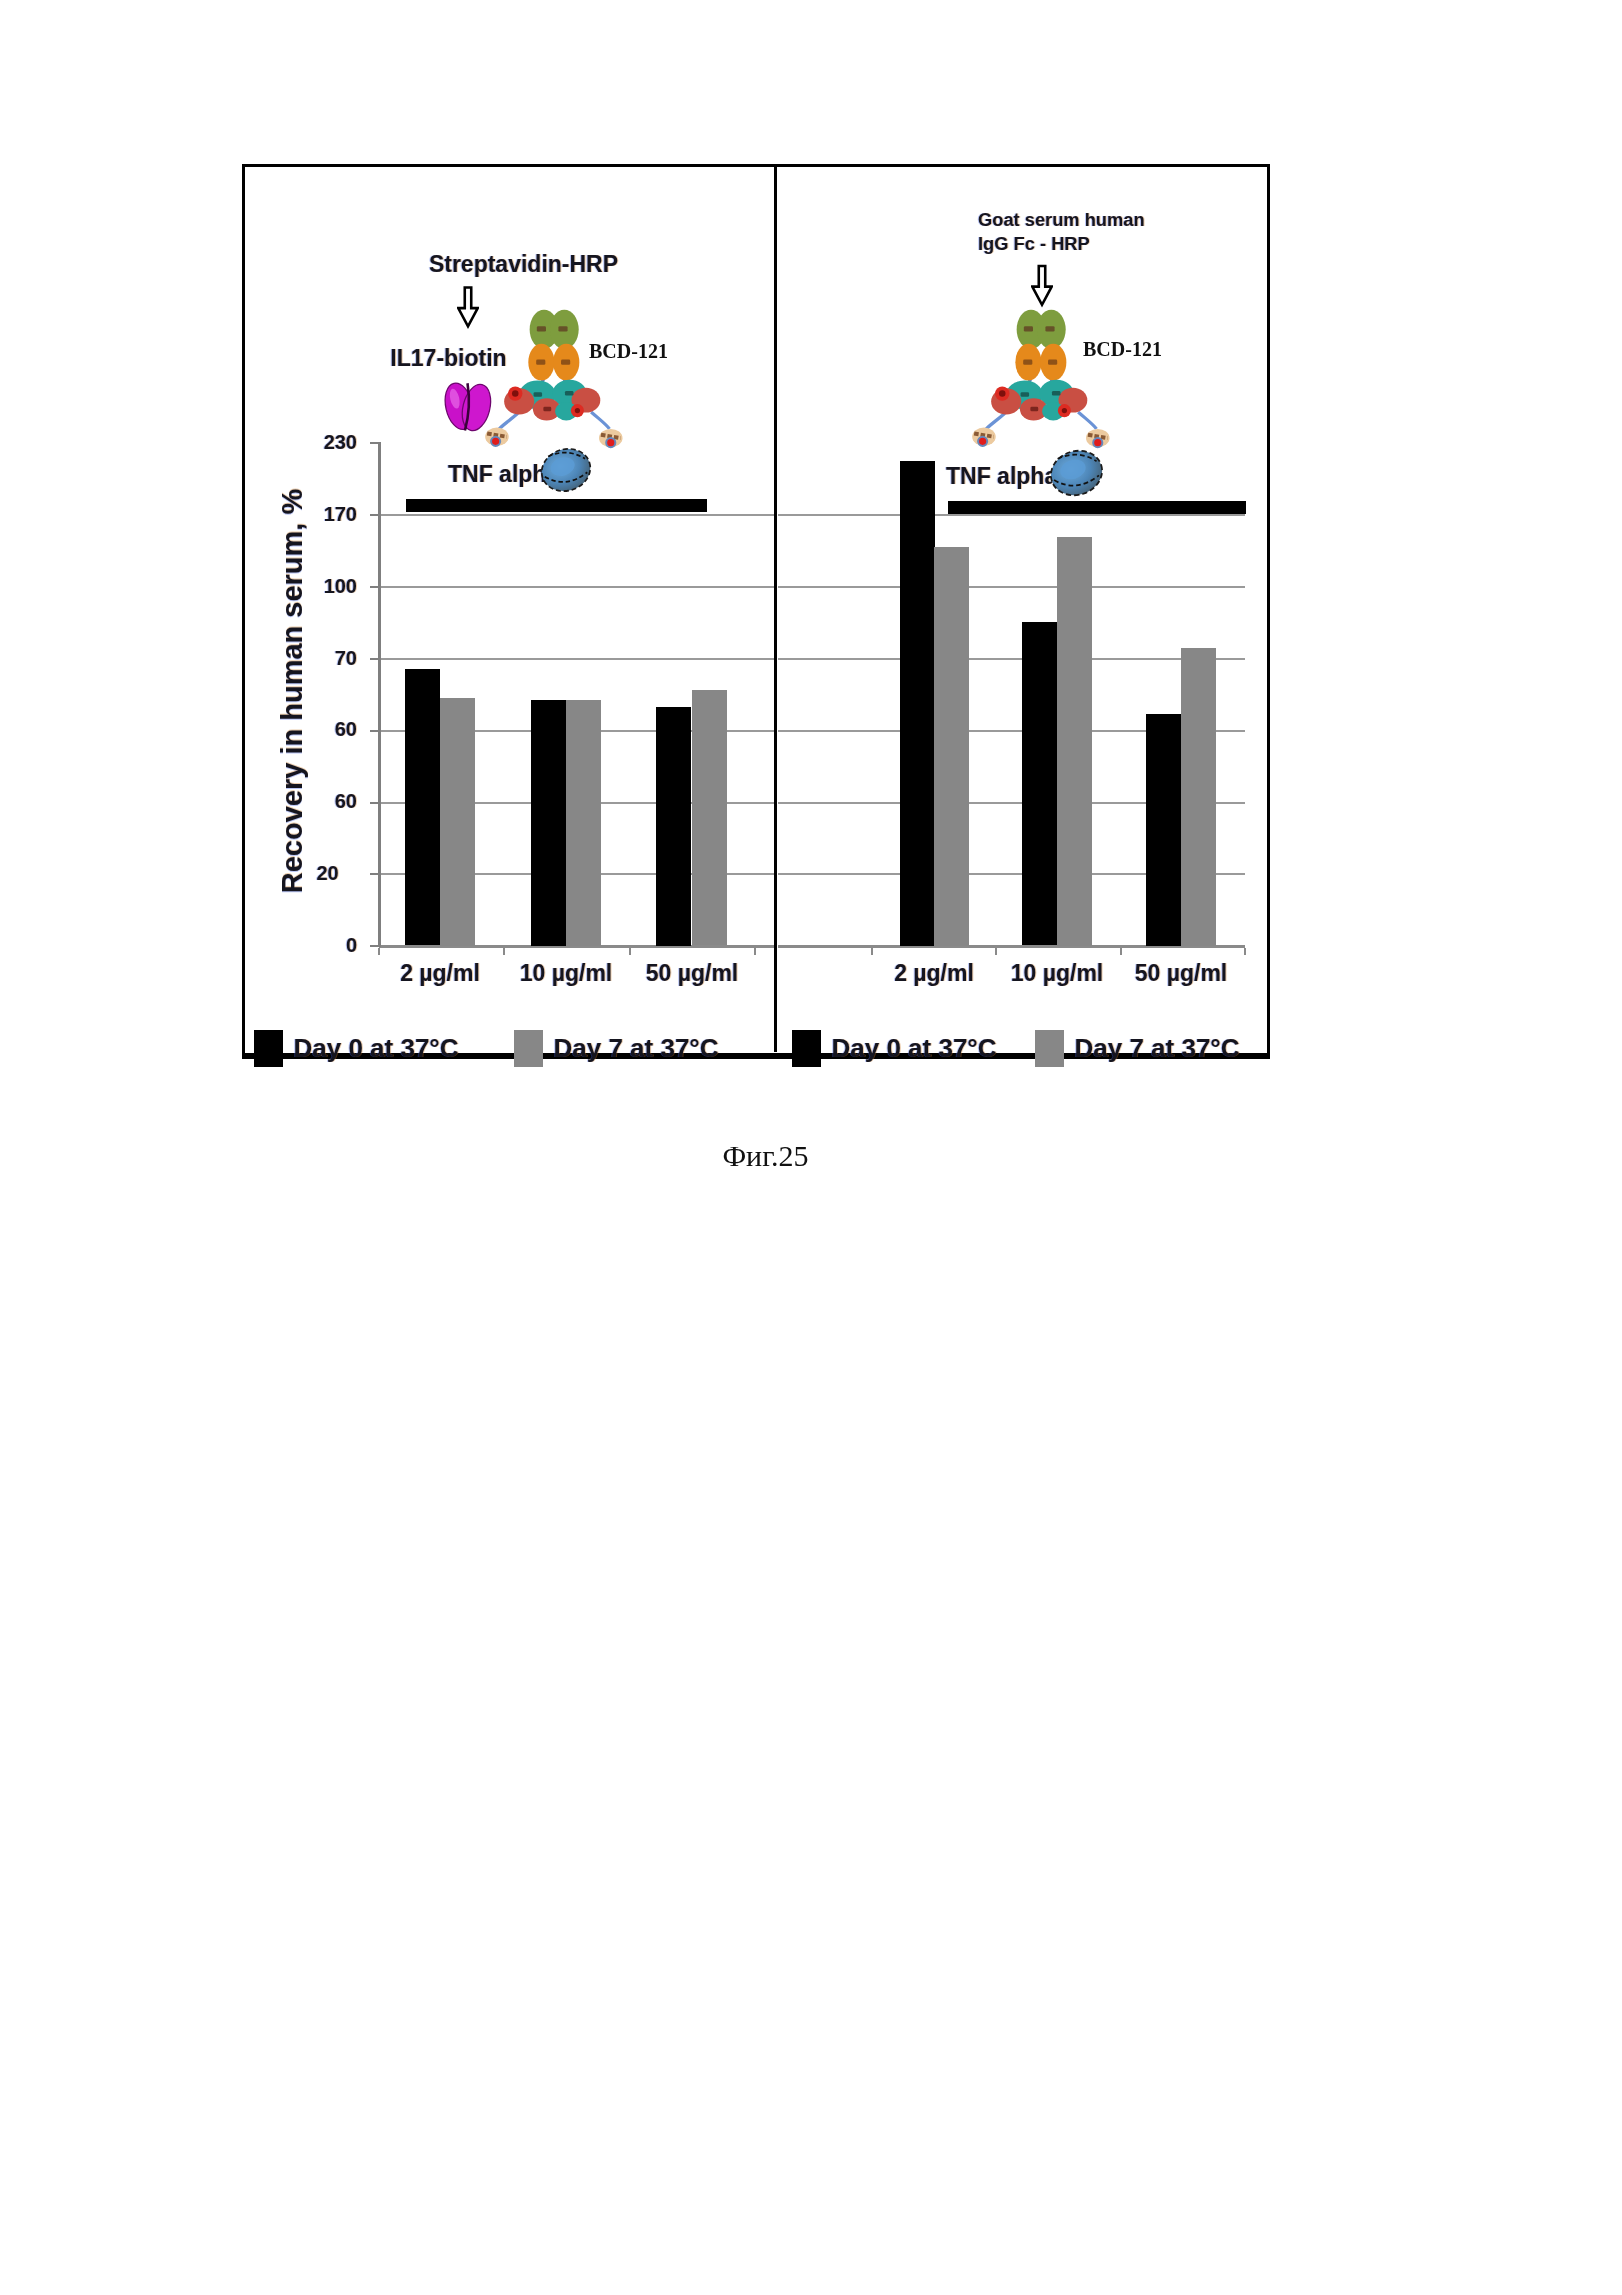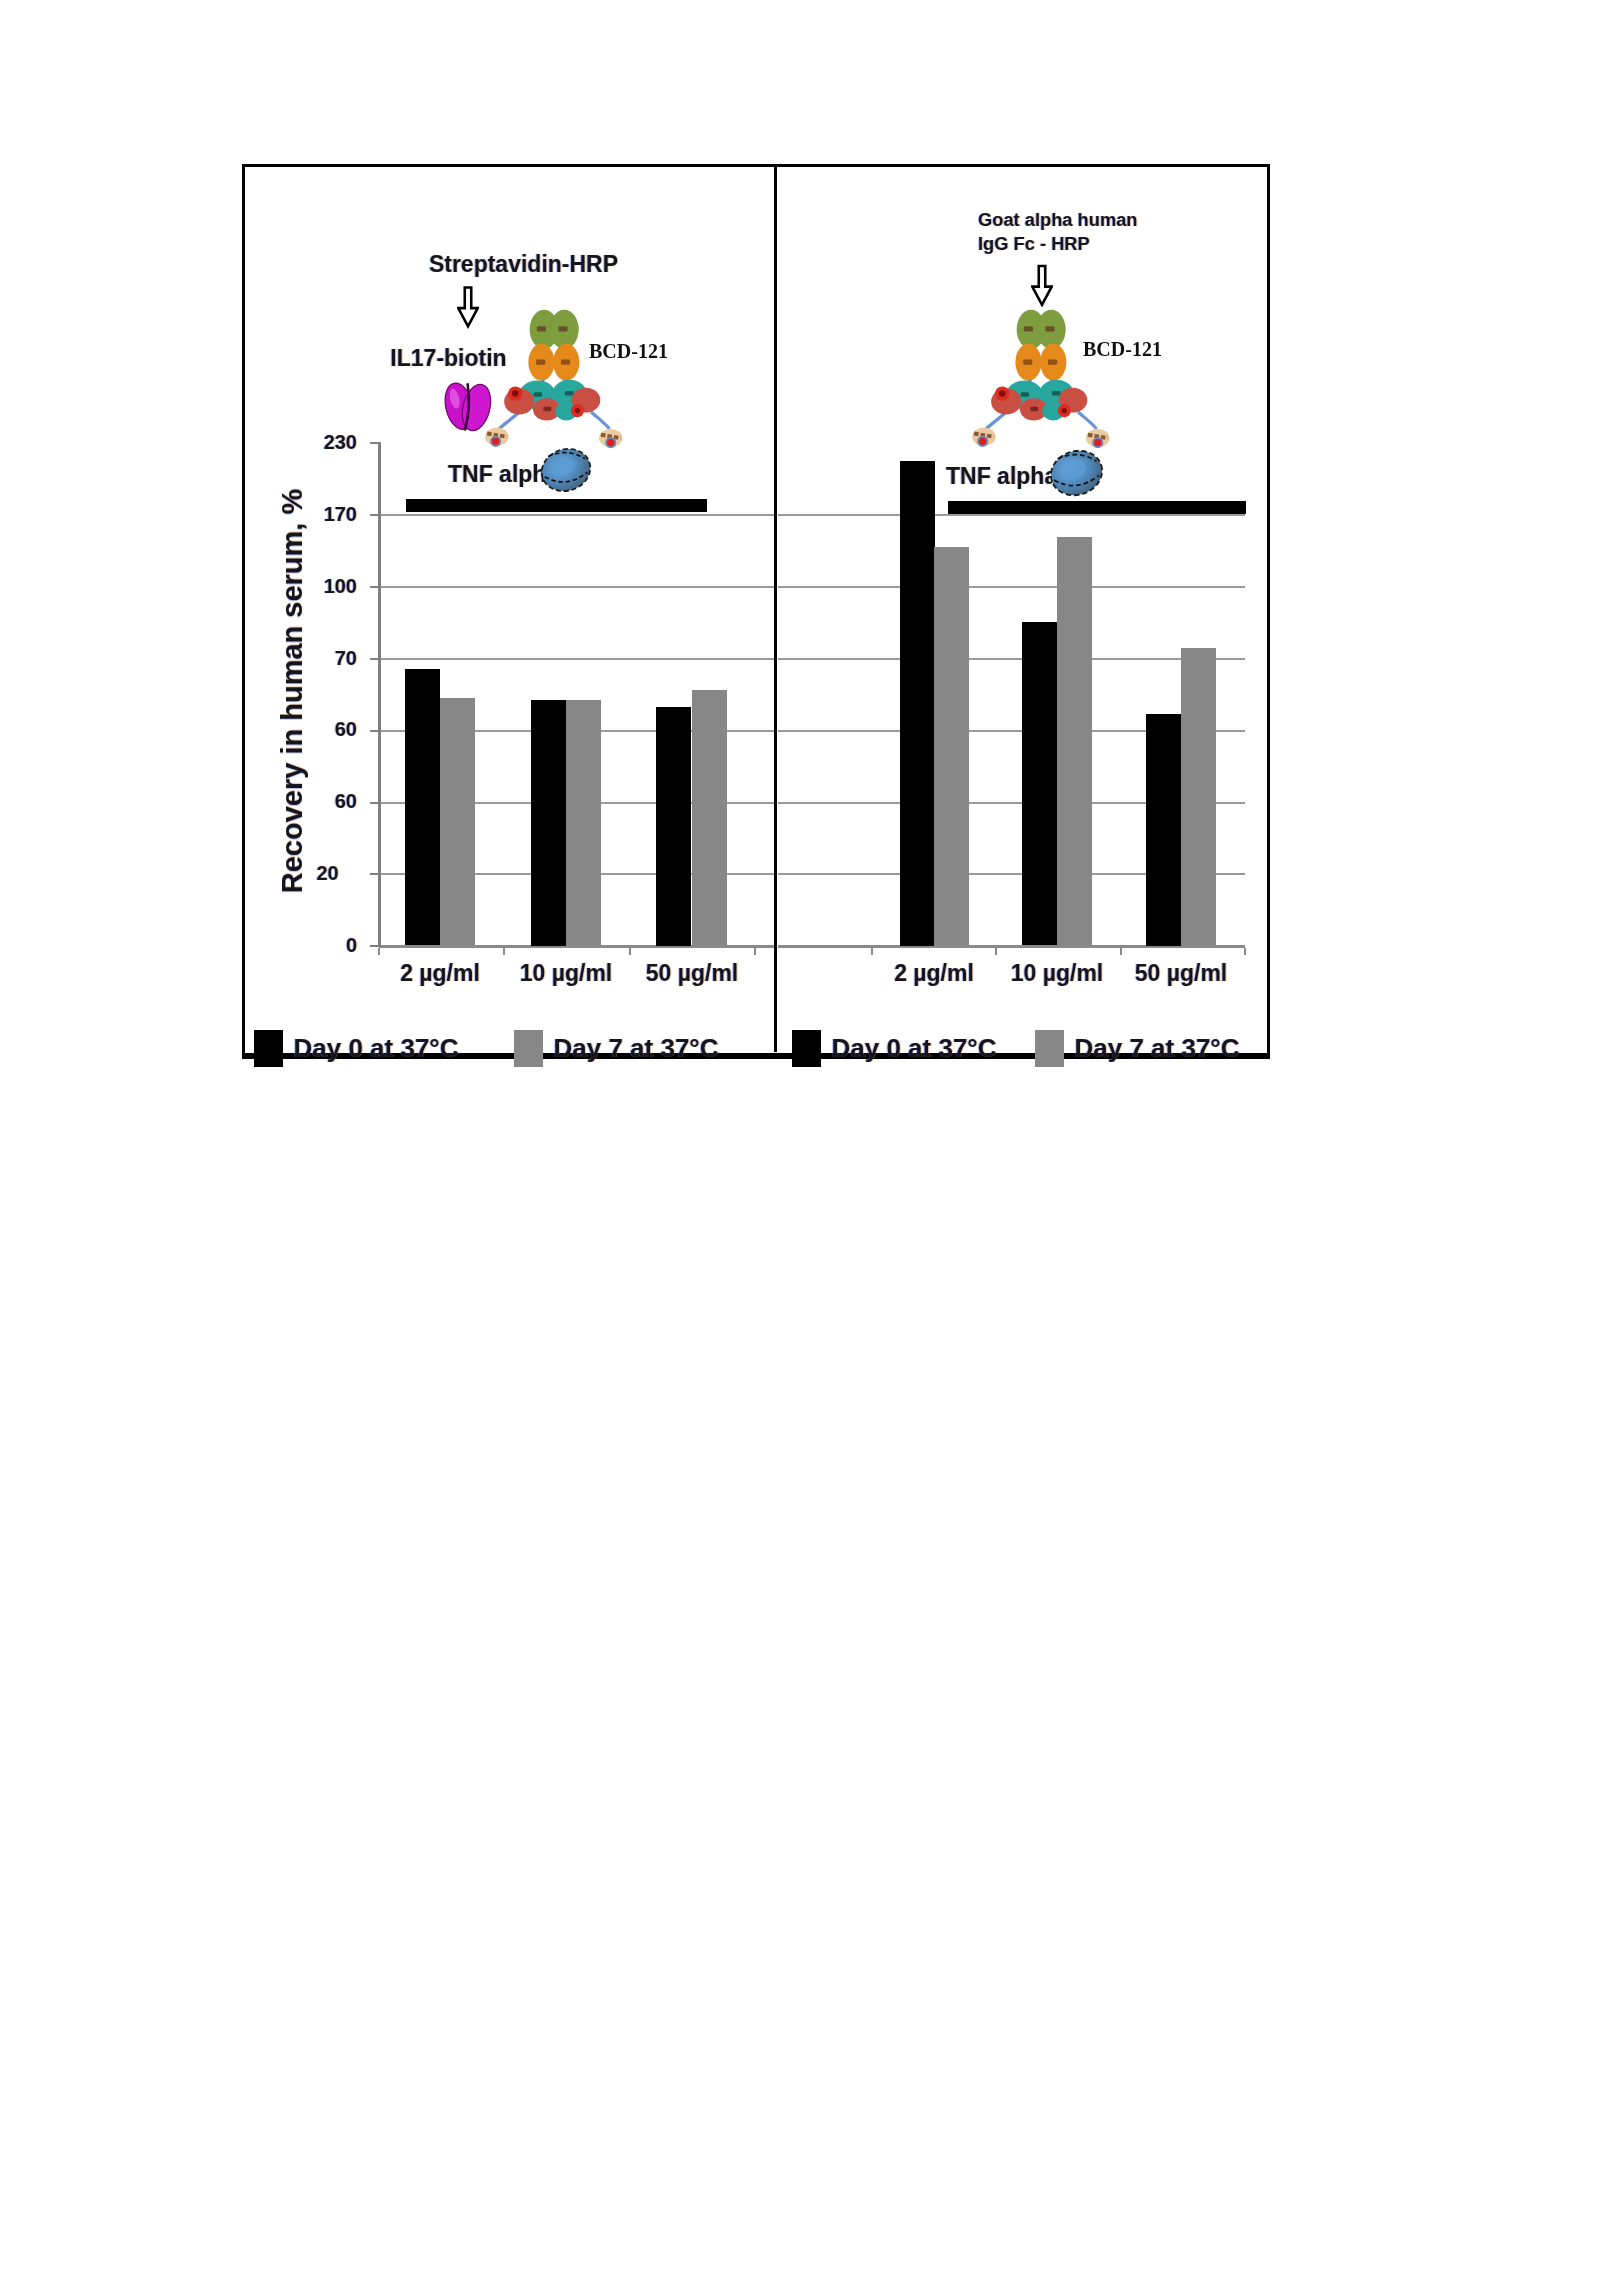--- a/index.html
+++ b/index.html
@@ -170,21 +170,21 @@
       <use href="#antibody-shape"></use>
     </svg>
   <div class="abs bcd-label" style="left:589px;top:340px;">BCD-121</div>
   <div class="abs fringe diag-label" style="left:448px;top:461px;">TNF alpha</div>
   <svg class="abs" style="left:538px;top:440px;" width="56" height="60" viewBox="0 0 100 92">
       <use href="#sphere-shape"></use>
     </svg>
   <div class="abs underbar" style="left:406px;top:499px;width:301px;"></div>
 
   <div class="abs fringe diag-label-sm" style="left:978px;top:208px;width:170px;">
-    <div>Goat alpha human</div>
+    <div>Goat serum human</div>
     <div>IgG Fc - HRP</div>
   </div>
   <svg class="abs" style="left:1031px;top:264px;" width="22" height="44" viewBox="0 0 34 66">
       <use href="#hollow-arrow-shape"></use>
     </svg>
   <svg class="abs" style="left:968px;top:302px;" width="147" height="157" viewBox="0 0 224 240">
       <use href="#antibody-shape"></use>
     </svg>
   <div class="abs bcd-label" style="left:1083px;top:338px;">BCD-121</div>
   <div class="abs fringe diag-label" style="left:946px;top:463px;">TNF alpha</div>
@@ -203,14 +203,15 @@
   </div>
   <div class="abs legend-item" style="left:792px;">
     <div class="legend-swatch" style="background:#000000;"></div>
     <span class="legend-label fringe">Day 0 at 37°C</span>
   </div>
   <div class="abs legend-item" style="left:1035px;">
     <div class="legend-swatch" style="background:#878787;"></div>
     <span class="legend-label fringe">Day 7 at 37°C</span>
   </div>
 
+  <div class="abs" id="caption">Фиг.25</div>
 </div>
 
 
 </body></html>

